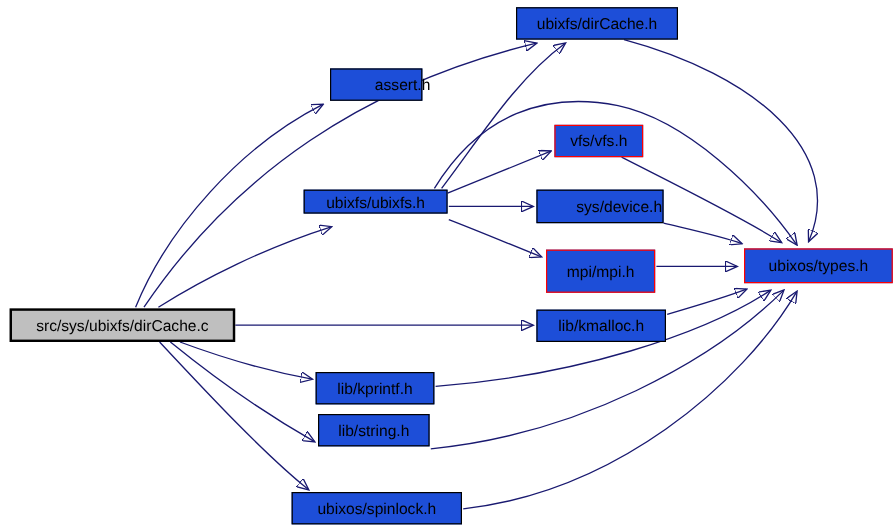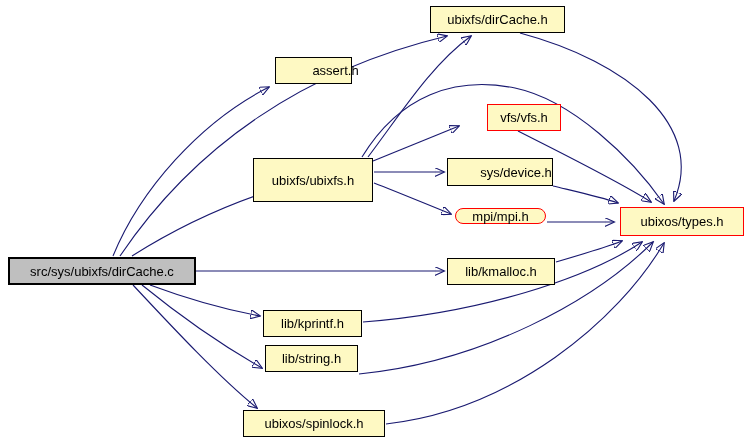--- a/index.html
+++ b/index.html
@@ -17,21 +17,21 @@
     width: 747px; height: 443px;
   }
   #edges path, #edges line {
     fill: none;
     stroke: #191970;
     stroke-width: 1.1;
   }
   .node {
     position: absolute;
     box-sizing: border-box;
-    background: #fef9c3;
+    background: #1d4ed8;
     border: 1px solid #000000;
     color: #000000;
     font-size: 13px;
     display: flex;
     align-items: center;
     justify-content: center;
     white-space: nowrap;
     cursor: pointer;
   }
   .node.red { border-color: #ff0000; }
@@ -83,33 +83,33 @@
   </div>
 
   <div class="node" style="left:275px; top:57px;  width:77px;  height:27px;padding-left:44px;">
     <span>assert.h</span>
   </div>
 
   <div class="node" style="left:430px; top:6px;   width:135px; height:27px;">
     <span>ubixfs/dirCache.h</span>
   </div>
 
-  <div class="node red" style="left:462px; top:104px; width:74px;  height:27px;margin-left:25px;">
+  <div class="node red" style="left:462px; top:104px; width:74px;  height:27px;">
     <span>vfs/vfs.h</span>
   </div>
 
-  <div class="node" style="left:253px; top:158px; width:120px; height:44px;">
+  <div class="node" style="left:253px; top:158px; width:120px; height:20px;">
     <span>ubixfs/ubixfs.h</span>
   </div>
 
   <div class="node" style="left:447px; top:158px; width:106px; height:28px;padding-left:32px;">
     <span>sys/device.h</span>
   </div>
 
-  <div class="node red" style="left:455px; top:208px; width:91px;  height:16px;border-radius:12px;">
+  <div class="node red" style="left:455px; top:208px; width:91px;  height:36px;">
     <span>mpi/mpi.h</span>
   </div>
 
   <div class="node red" style="left:620px; top:207px; width:124px; height:29px;">
     <span>ubixos/types.h</span>
   </div>
 
   <div class="node" style="left:447px; top:258px; width:108px; height:27px;">
     <span>lib/kmalloc.h</span>
   </div>

